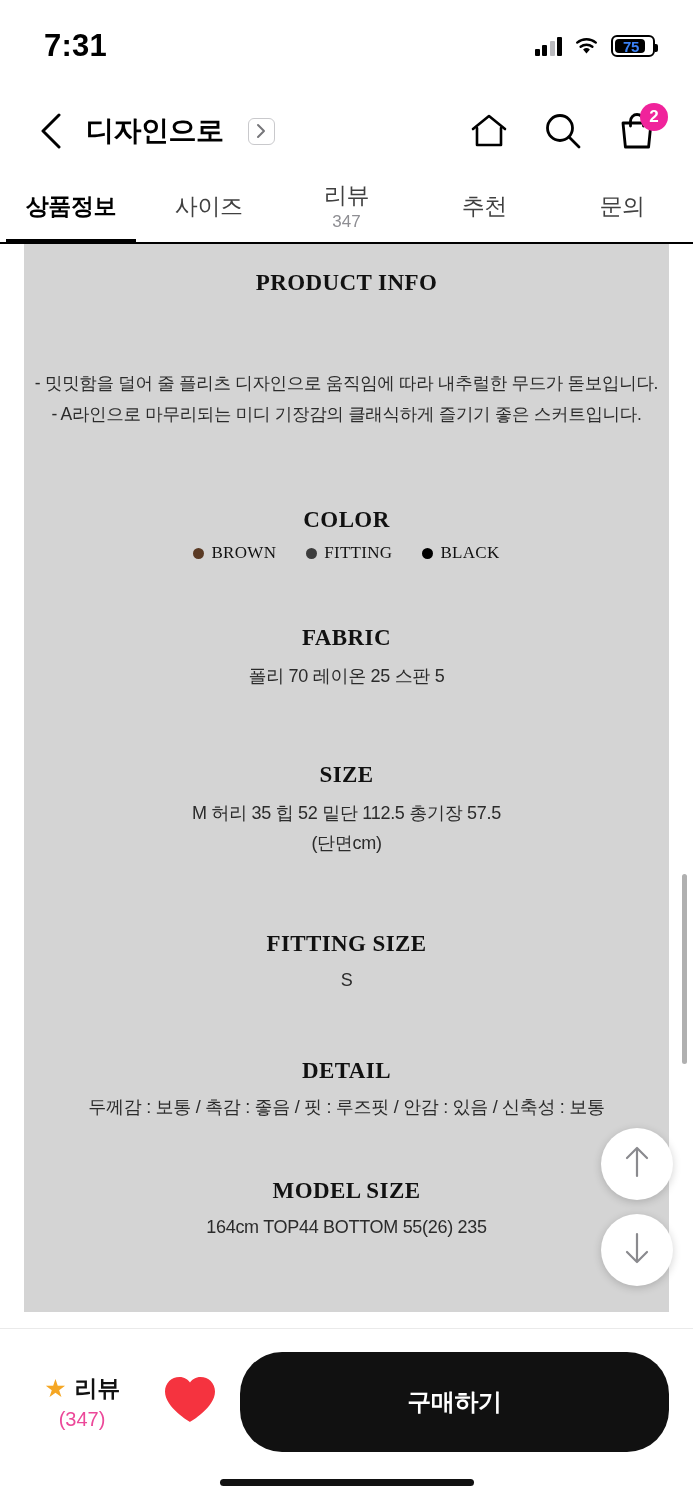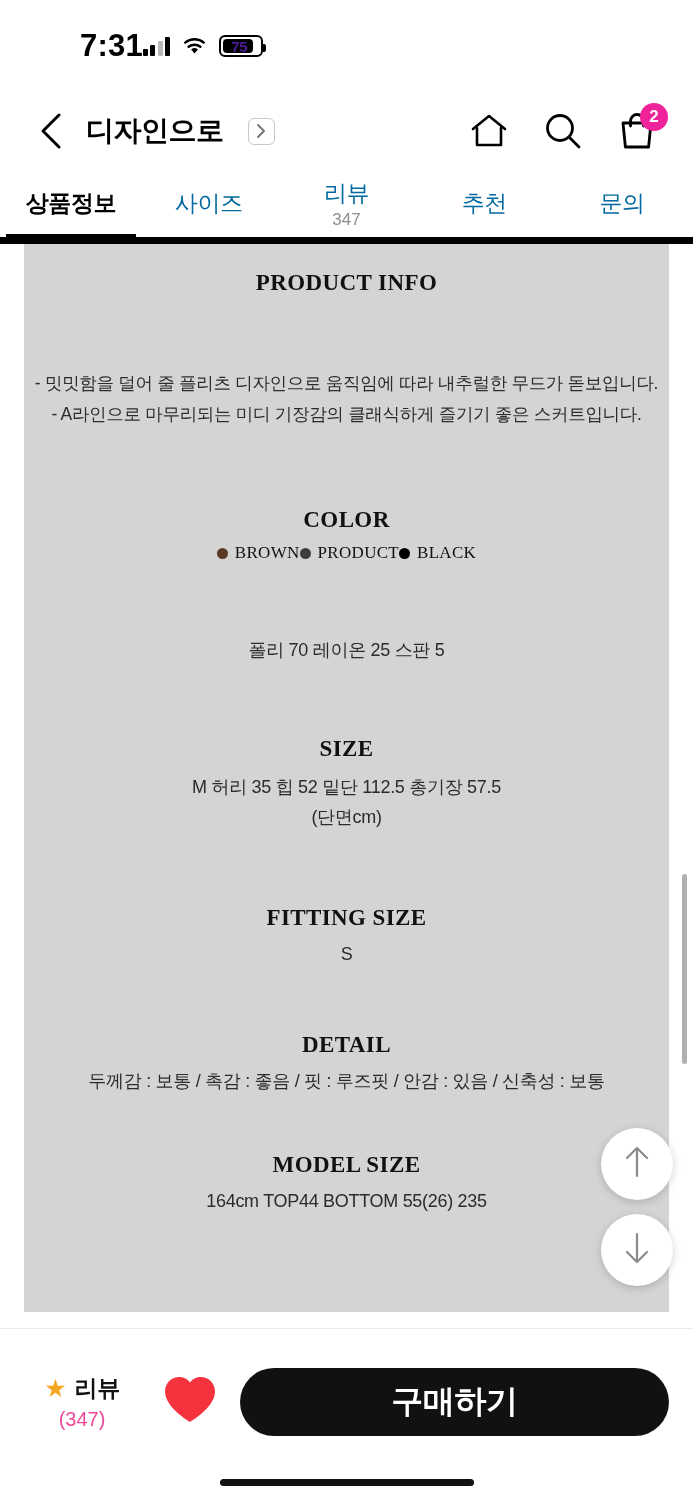--- a/index.html
+++ b/index.html
@@ -10,22 +10,22 @@
     font-family: "Liberation Sans", sans-serif;
     -webkit-font-smoothing: antialiased;
   }
   body { position: relative; overflow: hidden; }
 
   
   .statusbar {
     height: 92px;
     display: flex;
     align-items: center;
-    padding: 0 21px 0 44px;
-    margin-left: 36px;
+    justify-content: space-between;
+    padding: 0 38px 0 44px;
   }
   .status-time {
     font-size: 31px;
     font-weight: 600;
     letter-spacing: 0.2px;
     color: #000;
   }
   .status-right {
     display: flex;
     align-items: center;
@@ -48,21 +48,21 @@
   .battery::after {
     content: ""; position: absolute; right: -5px; top: 7px;
     width: 3px; height: 8px; background: #000; border-radius: 0 2px 2px 0;
   }
   .battery-fill {
     position: absolute; left: 2px; top: 2px; bottom: 2px;
     width: 30px; background: #000; border-radius: 4px;
   }
   .battery-text {
     position: relative; z-index: 2;
-    color: #4c1d95; font-size: 15px; font-weight: 700;
+    color: #3b82f6; font-size: 15px; font-weight: 700;
     letter-spacing: -0.3px;
     margin-right: 4px;
   }
 
   
   .navbar {
     height: 78px;
     display: flex;
     align-items: center;
     padding: 0 30px 0 34px;
@@ -102,36 +102,36 @@
     font-weight: 600;
     display: flex; align-items: center; justify-content: center;
     padding: 0 6px;
   }
 
   
   .tabs {
     display: flex;
     align-items: flex-end;
     height: 74px;
-    border-bottom: 7px solid #000000;
+    border-bottom: 2px solid #000000;
     padding: 0 2px;
   }
   .tab {
     flex: 1;
     height: 100%;
     display: flex;
     flex-direction: column;
     align-items: center;
     justify-content: center;
     position: relative;
     gap: 1px;
   }
   .tab-label {
     font-size: 23px;
-    color: #0369a1;
+    color: #404040;
     letter-spacing: -0.4px;
   }
   .tab.active .tab-label {
     color: #000;
     font-weight: 700;
   }
   .tab-count {
     font-size: 17px;
     color: #8e8e93;
   }
@@ -177,20 +177,21 @@
     font-size: 18px;
     color: #2b2b2b;
     line-height: 1.7;
     letter-spacing: -0.3px;
   }
   .gap-c { height: 72px; }
   .color-row {
     display: flex;
     align-items: center;
     justify-content: center;
+    gap: 30px;
     margin-top: 10px;
   }
   .color-item {
     display: flex;
     align-items: center;
     gap: 7px;
     font-family: "Liberation Serif", serif;
     font-size: 17px;
     letter-spacing: 0.3px;
     color: #111;
@@ -243,27 +244,27 @@
   .review-top { display: flex; align-items: center; gap: 8px; }
   .review-label { font-size: 23px; font-weight: 700; color: #111; letter-spacing: -0.4px; }
   .review-count { font-size: 20px; color: #ec4899; }
   .star { color: #f5a623; font-size: 25px; line-height: 1; }
   .heart-btn {
     width: 64px; height: 64px;
     display: flex; align-items: center; justify-content: center;
   }
   .buy-btn {
     flex: 1;
-    height: 68px;
+    height: 100px;
     background: #111;
     color: #fff;
     border-radius: 42px;
     border: none;
     font-family: "Liberation Sans", sans-serif;
-    font-size: 32px;
+    font-size: 24px;
     font-weight: 700;
     letter-spacing: -0.4px;
     display: flex; align-items: center; justify-content: center;
   }
   .home-indicator {
     position: absolute;
     bottom: 14px;
     left: 50%;
     transform: translateX(-50%);
     width: 254px; height: 7px;
@@ -362,29 +363,30 @@
 
     <div style="height:78px"></div>
     <div class="sec-title">COLOR</div>
     <div class="color-row">
       <span class="color-item">
         <i class="dot" style="background:#5a3a24"></i>
         <span>BROWN</span>
       </span>
       <span class="color-item">
         <i class="dot" style="background:#3c3c3c"></i>
-        <span>PRODUCT</span>
+        <span>FITTING</span>
       </span>
       <span class="color-item">
         <i class="dot" style="background:#000000"></i>
         <span>BLACK</span>
       </span>
     </div>
 
     <div style="height:62px"></div>
+    <div class="sec-title">FABRIC</div>
     <div style="height:10px"></div>
     <div class="small-line">폴리 70 레이온 25 스판 5</div>
 
     <div style="height:70px"></div>
     <div class="sec-title">SIZE</div>
     <div style="height:10px"></div>
     <div class="small-line">M 허리 35 힙 52 밑단 112.5 총기장 57.5</div>
     <div class="small-line">(단면cm)</div>
 
     <div style="height:72px"></div>

